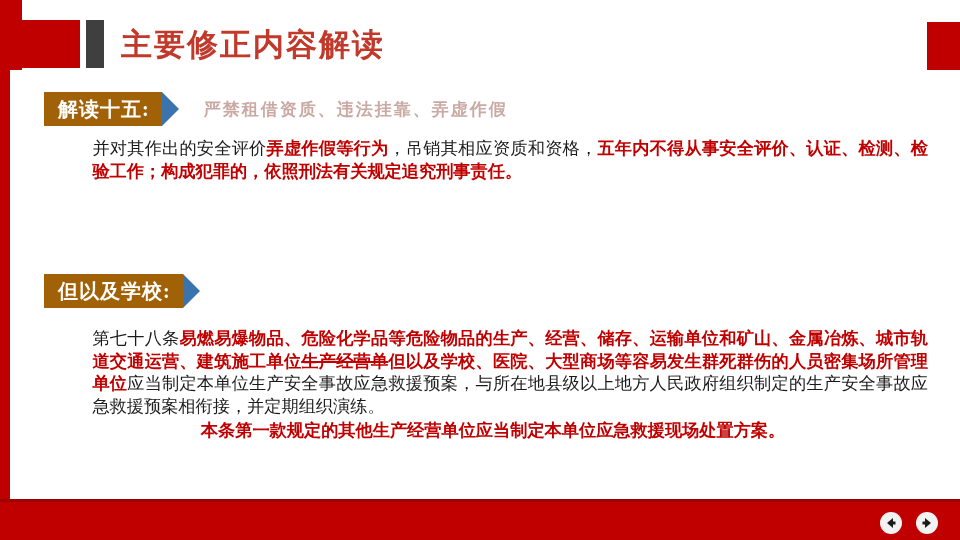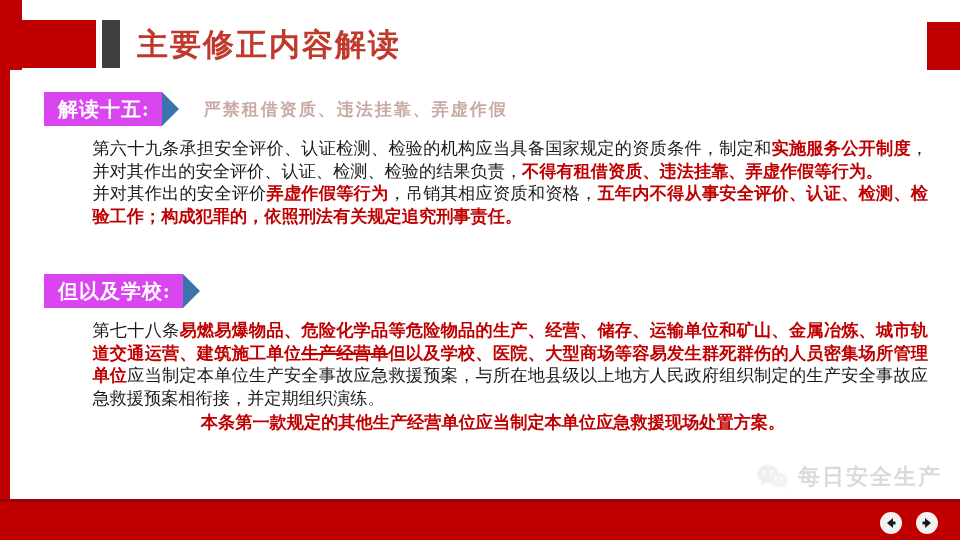--- a/index.html
+++ b/index.html
@@ -52,21 +52,21 @@
   .band-right-top {
     position: absolute;
     right: 0; top: 22px;
     width: 33px; height: 48px;
     background: #c00000;
   }
 
   
   .title-row {
     position: absolute;
-    left: 16px; top: 20px;
+    left: 0; top: 20px;
     height: 48px;
     display: flex;
     align-items: center;
   }
   .title-red-block {
     width: 80px; height: 48px;
     background: #c00000;
   }
   .title-gray-block {
     width: 18px; height: 48px;
@@ -95,21 +95,21 @@
     align-items: center;
     margin-left: 44px;
   }
   .banner-chip {
     position: relative;
     display: flex;
     align-items: center;
     justify-content: center;
     height: 34px;
     padding: 0 12px 0 14px;
-    background: #d946ef;
+    background: #a16207;
     color: #ffffff;
     font-size: 20px;
     font-weight: bold;
     letter-spacing: 1px;
     white-space: nowrap;
     font-family: "Liberation Serif", "DejaVu Serif", serif;
   }
   .banner-chip::after {
     content: "";
     position: absolute;
@@ -208,50 +208,34 @@
     <div class="title-gray-block"></div>
     <div class="title-text">主要修正内容解读</div>
   </div>
 
   <div class="section" style="top:92px;">
     <div class="banner-row">
       <div class="banner-chip">解读十五:</div>
       <div class="banner-title">严禁租借资质、违法挂靠、弄虚作假</div>
     </div>
     <div class="body-block" style="margin-top:12px;">
-      <p class="para indent"><span>第六十九条承担安全评价、认证检测、检验的机构应当具备国家规定的资质条件，制定和</span><span class="hl">实施服务公开制度</span><span>，并对其作出的安全评价、认证、检测、检验的结果负责，</span><span class="hl">不得有租借资质、违法挂靠、弄虚作假等行为。</span></p>
       <p class="para indent"><span>并对其作出的安全评价</span><span class="hl">弄虚作假等行为</span><span>，吊销其相应资质和资格，</span><span class="hl">五年内不得从事安全评价、认证、检测、检验工作；构成犯罪的，依照刑法有关规定追究刑事责任。</span></p>
     </div>
   </div>
 
   <div class="section" style="top:274px;">
     <div class="banner-row">
       <div class="banner-chip">但以及学校:</div>
     </div>
-    <div class="body-block" style="margin-top:12px;">
+    <div class="body-block" style="margin-top:20px;">
       <p class="para indent"><span>第七十八条</span><span class="hl">易燃易爆物品、危险化学品等危险物品的生产、经营、储存、运输单位和矿山、金属冶炼、城市轨道交通运营、建筑施工单位</span><span class="hl strike">生产经营单</span><span class="hl">但以及学校、医院、大型商场等容易发生群死群伤的人员密集场所管理单位</span><span>应当制定本单位生产安全事故应急救援预案，与所在地县级以上地方人民政府组织制定的生产安全事故应急救援预案相衔接，并定期组织演练。</span></p>
       <p class="para center-red" style="margin-top:2px;"><span class="hl">本条第一款规定的其他生产经营单位应当制定本单位应急救援现场处置方案。</span></p>
     </div>
   </div>
 
-  <div class="watermark">
-    <span class="wechat-icon">
-      <svg viewBox="0 0 34 28" width="34" height="28" aria-hidden="true">
-        <ellipse cx="12" cy="11" rx="11" ry="9" fill="#e2e2e2"></ellipse>
-        <polygon points="6,17 5,23 11,19" fill="#e2e2e2"></polygon>
-        <circle cx="8.5" cy="9" r="1.5" fill="#ffffff"></circle>
-        <circle cx="15" cy="9" r="1.5" fill="#ffffff"></circle>
-        <ellipse cx="23" cy="17" rx="9" ry="7.5" fill="#eaeaea"></ellipse>
-        <polygon points="29,22 31,27 25,23" fill="#eaeaea"></polygon>
-        <circle cx="20" cy="15.5" r="1.2" fill="#ffffff"></circle>
-        <circle cx="26" cy="15.5" r="1.2" fill="#ffffff"></circle>
-      </svg>
-    </span>
-    <span class="watermark-text">每日安全生产</span>
-  </div>
 
   <div class="band-bottom">
     <div class="band-bottom-inner"></div>
   </div>
 
   <div class="nav">
     <div class="nav-btn">
       <span>
         <svg viewBox="0 0 12 12" width="12" height="12" aria-hidden="true">
           <polygon points="8,1 8,11 2,6" fill="#1a1a1a"></polygon>

